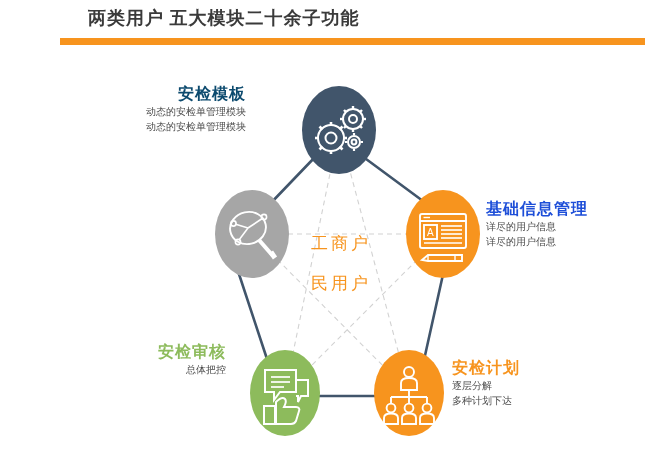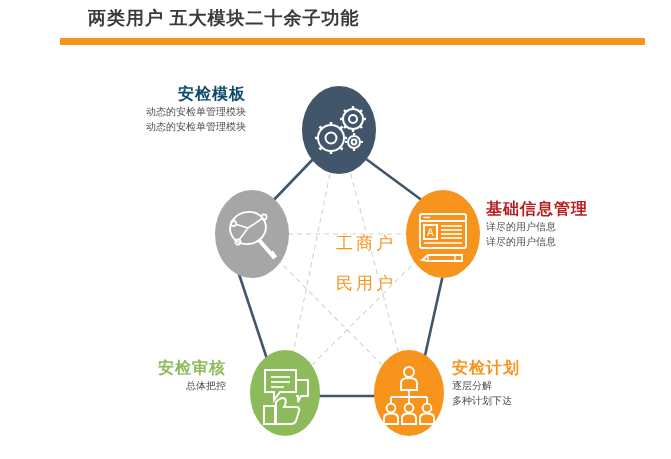--- a/index.html
+++ b/index.html
@@ -83,42 +83,42 @@
   .ta-right { text-align: right; }
   .ta-left  { text-align: left; }
 
   #label-template { left: 24px;  top: 32px;  width: 222px; }
   #label-template .head { color: #0c4a6e; }
 
   #label-hazard   { left: 6px;   top: 146px; width: 198px; }
   #label-hazard .head { color: #8c8c8c; }
 
   #label-basic    { left: 486px; top: 147px; width: 185px; }
-  #label-basic .head { color: #b91c1c; }
-
-  #label-audit    { left: 22px;  top: 306px; width: 204px; }
+  #label-basic .head { color: #1d4ed8; }
+
+  #label-audit    { left: 22px;  top: 290px; width: 204px; }
   #label-audit .head { color: #8DBB5C; }
 
   #label-plan     { left: 452px; top: 306px; width: 210px; }
   #label-plan .head { color: #F7941E; }
 
   
   #center-text {
     position: absolute;
     left: 286px;
     top: 172px;
     width: 110px;
     text-align: center;
     color: #F7941E;
     font-size: 17px;
     letter-spacing: 3px;
     line-height: 40px;
     font-family: "Liberation Serif", "DejaVu Serif", serif;
   }
-  #center-text div { white-space: nowrap; text-align: right; }
+  #center-text div { white-space: nowrap; }
 </style>
 </head>
 <body>
 
 <div id="slide-title">两类用户 五大模块二十余子功能</div>
 <div id="title-rule"></div>
 
 <div id="diagram">
 
   <svg id="wires" viewBox="0 0 671 407">

